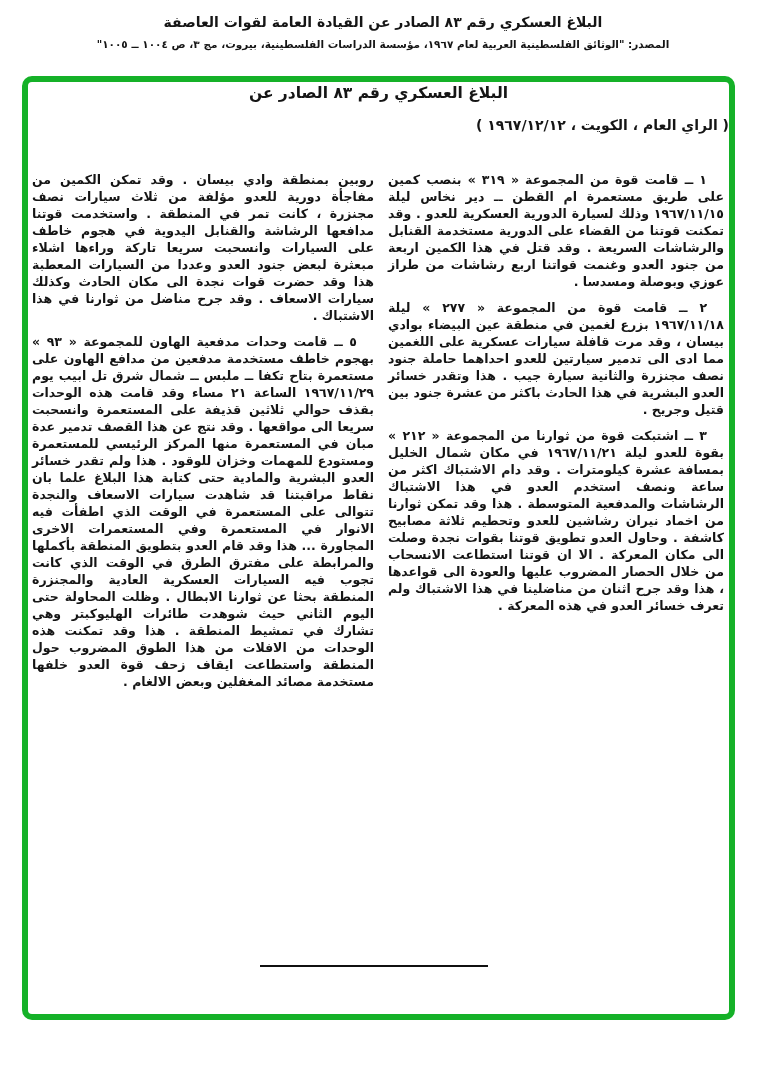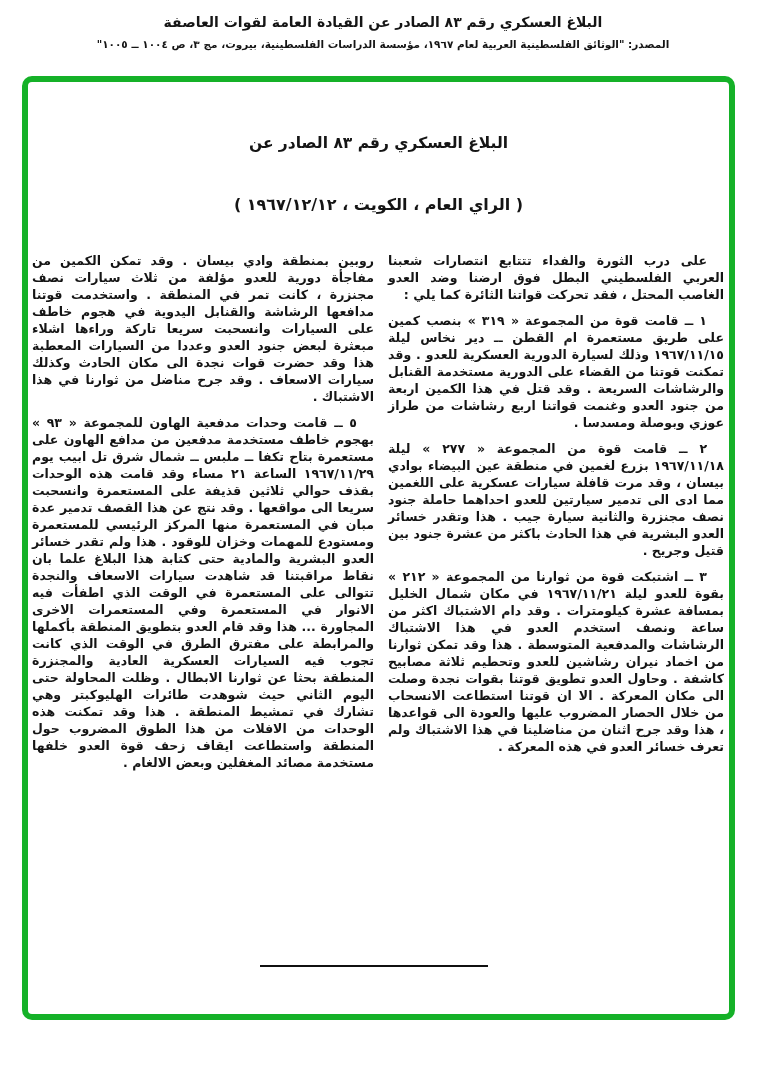--- a/index.html
+++ b/index.html
@@ -38,31 +38,29 @@
     position: absolute;
     left: 22px;
     top: 76px;
     width: 701px;
     height: 932px;
     border: 6px solid #15b128;
     border-radius: 10px;
     background: #ffffff;
   }
   .doc-title {
-    margin-top: 50px;
     text-align: center;
     font-size: 15.5px;
     font-weight: bold;
     line-height: 1.5;
   }
   .doc-byline {
-    text-align: center;
-    font-size: 16px;
+    font-size: 14px;
     font-weight: bold;
-    margin-top: 40px;
+    margin-top: 12px;
   }
   .columns {
     display: flex;
     flex-direction: row;
     gap: 14px;
     padding: 0 5px 0 4px;
     margin-top: 38px;
   }
   .col {
     font-size: 12.5px;
@@ -103,21 +101,20 @@
 
     <div class="doc-title">
       <div>البلاغ العسكري رقم ٨٣ الصادر عن</div>
     </div>
 
     <div class="doc-byline">( الراي العام ، الكويت ، ١٩٦٧/١٢/١٢ )</div>
 
     <div class="columns">
 
       <div class="col col-right">
-        <p>على درب الثورة والفداء تتتابع انتصارات شعبنا العربي الفلسطيني البطل فوق ارضنا وضد العدو الغاصب المحتل ، فقد تحركت قواتنا الثائرة كما يلي :</p>
         <p>١ ــ قامت قوة من المجموعة « ٣١٩ » بنصب كمين على طريق مستعمرة ام القطن ــ دير نخاس ليلة ١٩٦٧/١١/١٥ وذلك لسيارة الدورية العسكرية للعدو . وقد تمكنت قوتنا من القضاء على الدورية مستخدمة القنابل والرشاشات السريعة . وقد قتل في هذا الكمين اربعة من جنود العدو وغنمت قواتنا اربع رشاشات من طراز عوزي وبوصلة ومسدسا .</p>
         <p>٢ ــ قامت قوة من المجموعة « ٢٧٧ » ليلة ١٩٦٧/١١/١٨ بزرع لغمين في منطقة عين البيضاء بوادي بيسان ، وقد مرت قافلة سيارات عسكرية على اللغمين مما ادى الى تدمير سيارتين للعدو احداهما حاملة جنود نصف مجنزرة والثانية سيارة جيب . هذا وتقدر خسائر العدو البشرية في هذا الحادث باكثر من عشرة جنود بين قتيل وجريح .</p>
         <p>٣ ــ اشتبكت قوة من ثوارنا من المجموعة « ٢١٢ » بقوة للعدو ليلة ١٩٦٧/١١/٢١ في مكان شمال الخليل بمسافة عشرة كيلومترات . وقد دام الاشتباك اكثر من ساعة ونصف استخدم العدو في هذا الاشتباك الرشاشات والمدفعية المتوسطة . هذا وقد تمكن ثوارنا من اخماد نيران رشاشين للعدو وتحطيم ثلاثة مصابيح كاشفة . وحاول العدو تطويق قوتنا بقوات نجدة وصلت الى مكان المعركة . الا ان قوتنا استطاعت الانسحاب من خلال الحصار المضروب عليها والعودة الى قواعدها ، هذا وقد جرح اثنان من مناضلينا في هذا الاشتباك ولم تعرف خسائر العدو في هذه المعركة .</p>
       </div>
 
       <div class="col col-left">
         <p class="continuation">روبين بمنطقة وادي بيسان . وقد تمكن الكمين من مفاجأة دورية للعدو مؤلفة من ثلاث سيارات نصف مجنزرة ، كانت تمر في المنطقة . واستخدمت قوتنا مدافعها الرشاشة والقنابل اليدوية في هجوم خاطف على السيارات وانسحبت سريعا تاركة وراءها اشلاء مبعثرة لبعض جنود العدو وعددا من السيارات المعطبة هذا وقد حضرت قوات نجدة الى مكان الحادث وكذلك سيارات الاسعاف . وقد جرح مناضل من ثوارنا في هذا الاشتباك .</p>
         <p>٥ ــ قامت وحدات مدفعية الهاون للمجموعة « ٩٣ » بهجوم خاطف مستخدمة مدفعين من مدافع الهاون على مستعمرة بتاح تكفا ــ ملبس ــ شمال شرق تل ابيب يوم ١٩٦٧/١١/٢٩ الساعة ٢١ مساء وقد قامت هذه الوحدات بقذف حوالي ثلاثين قذيفة على المستعمرة وانسحبت سريعا الى مواقعها . وقد نتج عن هذا القصف تدمير عدة مبان في المستعمرة منها المركز الرئيسي للمستعمرة ومستودع للمهمات وخزان للوقود . هذا ولم تقدر خسائر العدو البشرية والمادية حتى كتابة هذا البلاغ علما بان نقاط مراقبتنا قد شاهدت سيارات الاسعاف والنجدة تتوالى على المستعمرة في الوقت الذي اطفأت فيه الانوار في المستعمرة وفي المستعمرات الاخرى المجاورة ... هذا وقد قام العدو بتطويق المنطقة بأكملها والمرابطة على مفترق الطرق في الوقت الذي كانت تجوب فيه السيارات العسكرية العادية والمجنزرة المنطقة بحثا عن ثوارنا الابطال . وظلت المحاولة حتى اليوم الثاني حيث شوهدت طائرات الهليوكبتر وهي تشارك في تمشيط المنطقة . هذا وقد تمكنت هذه الوحدات من الافلات من هذا الطوق المضروب حول المنطقة واستطاعت ايقاف زحف قوة العدو خلفها مستخدمة مصائد المغفلين وبعض الالغام .</p>
       </div>
 

